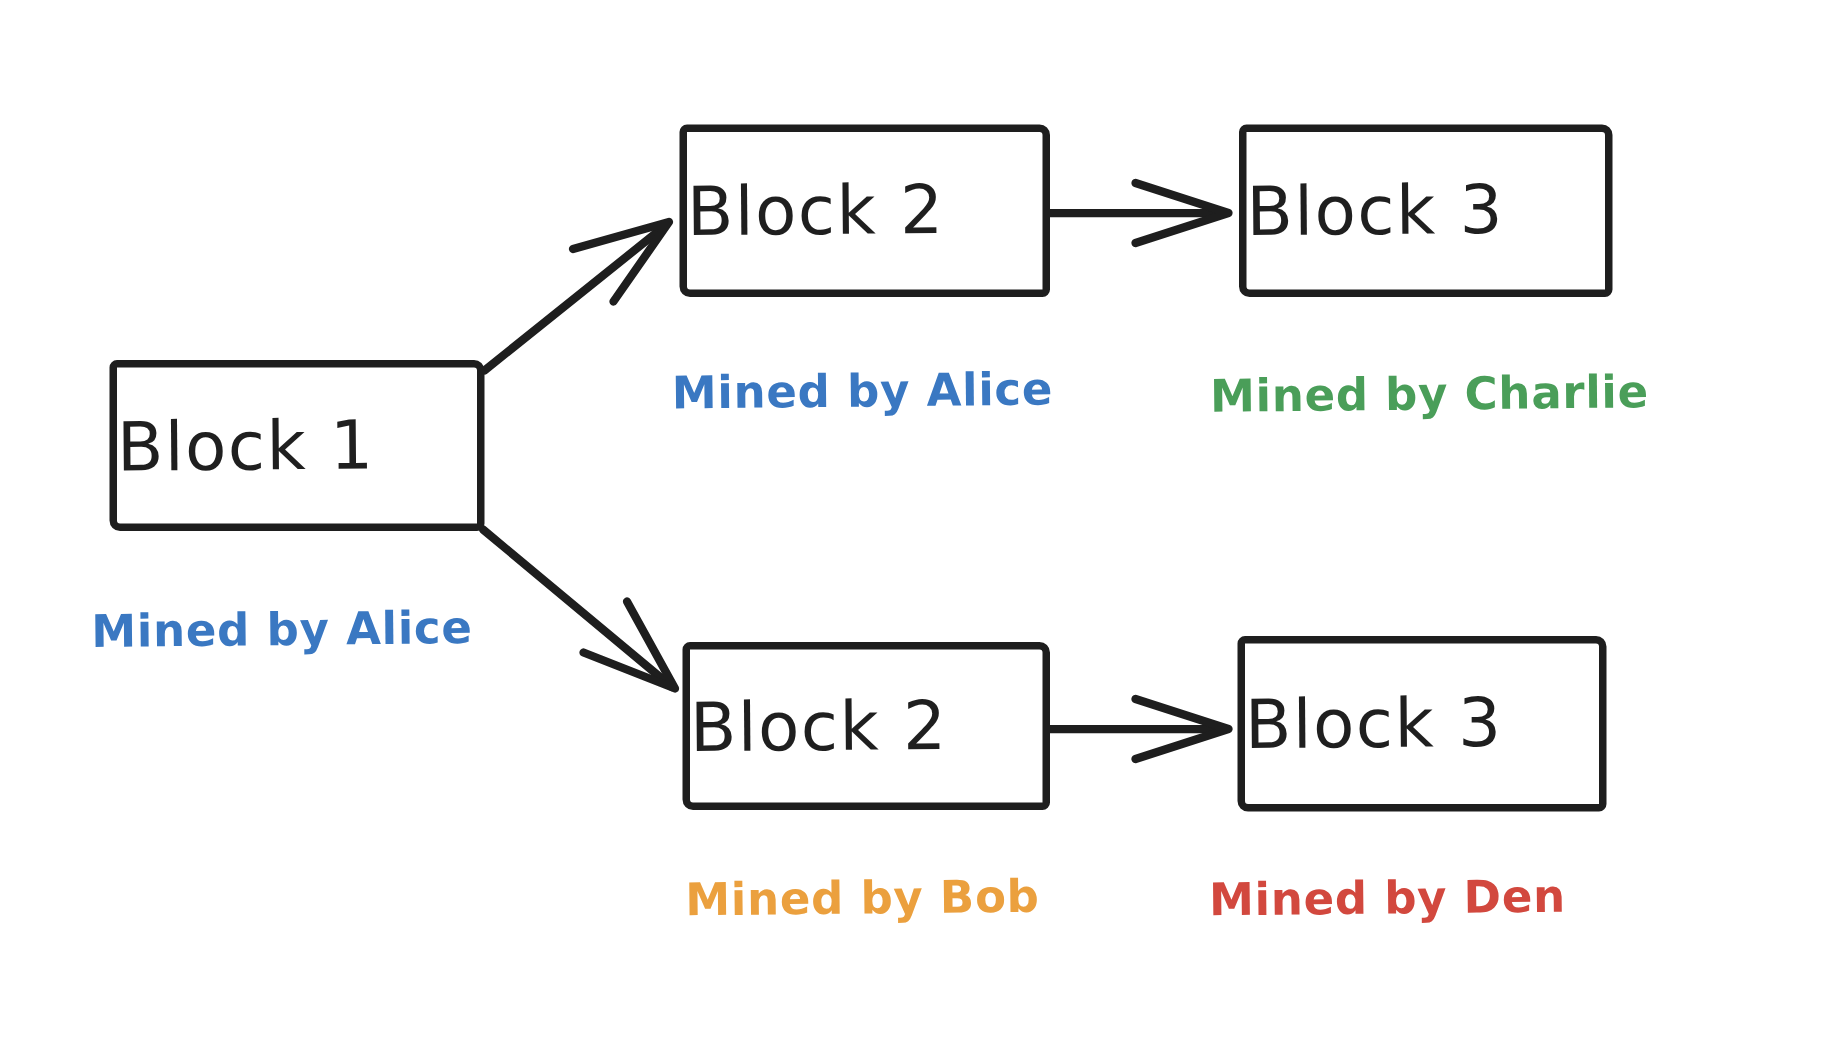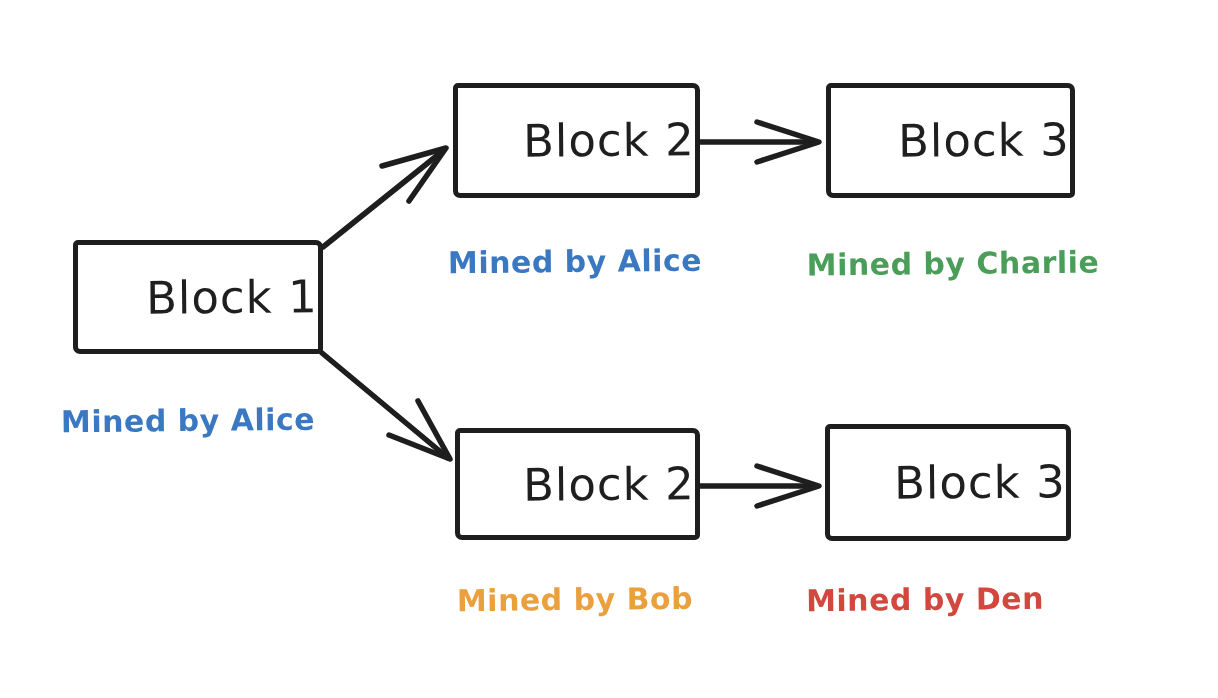--- a/index.html
+++ b/index.html
@@ -24,21 +24,21 @@
     stroke-linejoin: round;
   }
   .node {
     position: absolute;
     box-sizing: border-box;
     border: 5px solid #1e1e1e;
     border-radius: 5px 7px 5px 7px;
     background: #ffffff;
     display: flex;
     align-items: center;
-    justify-content: flex-end;
+    justify-content: flex-start;
   }
   .node-label {
     font-size: 45px;
     color: #1f1f1f;
     letter-spacing: 1px;
     white-space: nowrap;
     transform: rotate(-0.5deg);
   }
   .miner {
     position: absolute;
@@ -67,21 +67,21 @@
     <g stroke="#1e1e1e">
       <path d="M700 142 L815 142"></path>
       <path d="M757 122 L819 142 L757 162"></path>
     </g>
     <g stroke="#1e1e1e">
       <path d="M700 486 L815 486"></path>
       <path d="M757 466 L819 486 L757 506"></path>
     </g>
   </svg>
 
-  <div class="node" style="left:73px; top:240px; width:250px; height:114px;padding-left:42px;">
+  <div class="node" style="left:73px; top:240px; width:250px; height:114px;">
     <span class="node-label">Block 1</span>
   </div>
 
   <div class="node" style="left:453px; top:83px; width:247px; height:115px;">
     <span class="node-label">Block 2</span>
   </div>
 
   <div class="node" style="left:826px; top:83px; width:249px; height:115px;">
     <span class="node-label">Block 3</span>
   </div>

